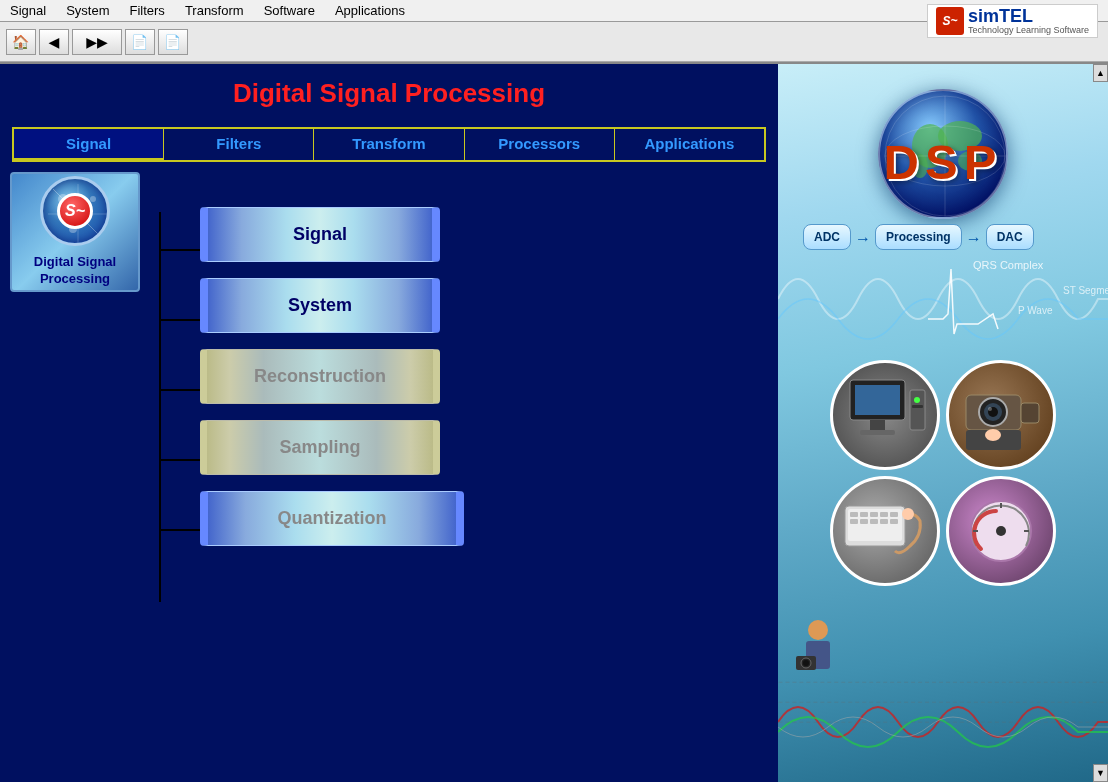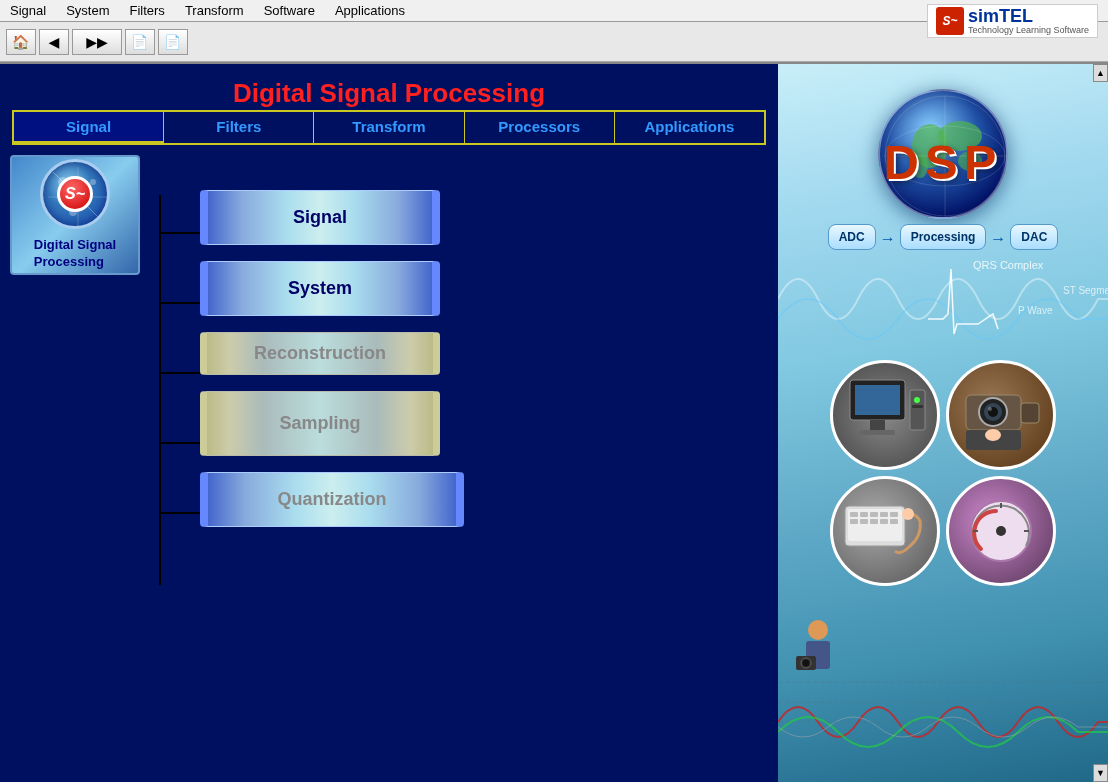--- a/index.html
+++ b/index.html
@@ -57,21 +57,21 @@
       overflow: hidden;
       position: relative;
     }
 
     
     #page-title {
       text-align: center;
       color: #ff2020;
       font-size: 26px;
       font-weight: bold;
-      padding: 14px 0 1px 0;
+      padding: 14px 0 18px 0;
       font-family: Arial, sans-serif;
     }
 
     
     #tabs {
       display: flex;
       border: 2px solid #c8c820;
       margin: 0 12px;
       background: #001060;
     }
@@ -289,21 +289,21 @@
             width:36px; height:36px;
             background: radial-gradient(circle at 40% 30%, #ff6666, #cc0000);
             border-radius: 50%;
             border: 3px solid #fff;
             z-index: 2;
             display: flex; align-items: center; justify-content: center;
           ">
             <span style="color:#fff; font-size:16px; font-weight:bold; font-style:italic;">S~</span>
           </div>
         </div>
-        <div id="dsp-icon-label" style="color:#000080; font-size:13px; font-weight:bold; text-align:left; margin-top:8px; line-height:1.3;">
+        <div id="dsp-icon-label" style="color:#000080; font-size:13px; font-weight:bold; text-align:center; margin-top:8px; line-height:1.3;">
           Digital Signal<br>Processing
         </div>
       </div>
 
       <div id="tree-container" style="position:relative; flex:1; height:460px; margin-top:10px;">
 
         <svg width="80" height="420" style="position:absolute; left:0; top:20px;">
 
           <line x1="20" y1="10" x2="20" y2="400" stroke="#000" stroke-width="2"></line>
 
@@ -329,29 +329,29 @@
                       border-top: 1px solid #aaccff; border-bottom: 1px solid #aaccff;
                       color: #000066; font-size: 18px; font-weight: bold;
                       width: 240px; height: 55px; display:flex; align-items:center; justify-content:center; border-radius:4px; cursor:pointer;">
             System
           </div>
 
           <div class="node-btn node-btn-inactive" style="background: linear-gradient(to right, #bbbb88 0%, #ccccaa 10%, #aabbbb 25%, #bbdddd 50%, #aabbbb 75%, #ccccaa 90%, #bbbb88 100%);
                       border-left: 7px solid #cccc99; border-right: 7px solid #cccc99;
                       border-top: 1px solid #bbbbaa; border-bottom: 1px solid #bbbbaa;
                       color: #888888; font-size: 18px; font-weight: bold;
-                      width: 240px; height: 43px; display:flex; align-items:center; justify-content:center; border-radius:4px; cursor:pointer;">
+                      width: 240px; height: 55px; display:flex; align-items:center; justify-content:center; border-radius:4px; cursor:pointer;">
             Reconstruction
           </div>
 
           <div class="node-btn node-btn-inactive" style="background: linear-gradient(to right, #bbbb88 0%, #ccccaa 10%, #aabbbb 25%, #bbdddd 50%, #aabbbb 75%, #ccccaa 90%, #bbbb88 100%);
                       border-left: 7px solid #cccc99; border-right: 7px solid #cccc99;
                       border-top: 1px solid #bbbbaa; border-bottom: 1px solid #bbbbaa;
                       color: #888888; font-size: 18px; font-weight: bold;
-                      width: 240px; height: 65px; display:flex; align-items:center; justify-content:center; border-radius:4px; cursor:pointer;">
+                      width: 240px; height: 55px; display:flex; align-items:center; justify-content:center; border-radius:4px; cursor:pointer;">
             Sampling
           </div>
 
           <div class="node-btn node-btn-inactive" style="background: linear-gradient(to right, #4466cc 0%, #88aadd 15%, #aaddee 35%, #cceeee 50%, #aaddee 65%, #88aadd 85%, #4466cc 100%);
                       border-left: 8px solid #6688ff; border-right: 8px solid #6688ff;
                       border-top: 1px solid #aaccff; border-bottom: 1px solid #aaccff;
                       color: #888888; font-size: 18px; font-weight: bold;
                       width: 264px; height: 55px; display:flex; align-items:center; justify-content:center; border-radius:4px; cursor:pointer;">
             Quantization
           </div>
@@ -394,21 +394,21 @@
       <path d="M0,60 Q20,20 40,60 Q60,100 80,60 Q100,20 120,60 Q140,100 160,60 Q180,20 200,60 Q220,100 240,60 Q260,20 280,60 Q300,100 320,60 L330,60" fill="none" stroke="rgba(255,255,255,0.4)" stroke-width="2"></path>
       <path d="M0,80 Q30,40 60,80 Q90,120 120,80 Q150,40 180,80 Q210,120 240,80 Q270,40 300,80 L330,80" fill="none" stroke="rgba(100,200,255,0.5)" stroke-width="1.5"></path>
 
       <text x="195" y="30" fill="rgba(255,255,255,0.8)" font-size="11" font-family="Arial">QRS Complex</text>
       <text x="240" y="75" fill="rgba(255,255,255,0.7)" font-size="10" font-family="Arial">P Wave</text>
       <text x="285" y="55" fill="rgba(255,255,255,0.7)" font-size="10" font-family="Arial">ST Segme...</text>
 
       <polyline points="150,80 165,80 170,75 173,30 176,95 179,85 185,85 200,85 215,75 220,90" fill="none" stroke="rgba(255,255,255,0.9)" stroke-width="1.5"></polyline>
     </svg>
 
-    <div style="position:absolute; top:160px; left:0; right:0; display:flex; align-items:center; justify-content:center; gap:4px; z-index:5;">
+    <div style="position:absolute; top:160px; left:0; right:0; display:flex; align-items:center; justify-content:flex-start; gap:4px; z-index:5;padding-left:25px;">
       <div style="background:linear-gradient(to bottom,#e8f8ff,#aaddff); border:1px solid #5599cc; border-radius:8px; padding:5px 10px; font-size:12px; font-weight:bold; color:#003366;">ADC</div>
       <div style="color:#0055aa; font-size:16px; font-weight:bold;">→</div>
       <div style="background:linear-gradient(to bottom,#e8f8ff,#aaddff); border:1px solid #5599cc; border-radius:8px; padding:5px 10px; font-size:12px; font-weight:bold; color:#003366;">Processing</div>
       <div style="color:#0055aa; font-size:16px; font-weight:bold;">→</div>
       <div style="background:linear-gradient(to bottom,#e8f8ff,#aaddff); border:1px solid #5599cc; border-radius:8px; padding:5px 10px; font-size:12px; font-weight:bold; color:#003366;">DAC</div>
     </div>
 
     <div style="position:absolute; top:290px; left:0; right:0; display:flex; flex-wrap:wrap; gap:6px; padding:6px; justify-content:center; z-index:3;">
 
       <div style="width:110px; height:110px; border-radius:50%; border:3px solid #fff; background:radial-gradient(circle, #888, #444); overflow:hidden; display:flex; align-items:center; justify-content:center;">

